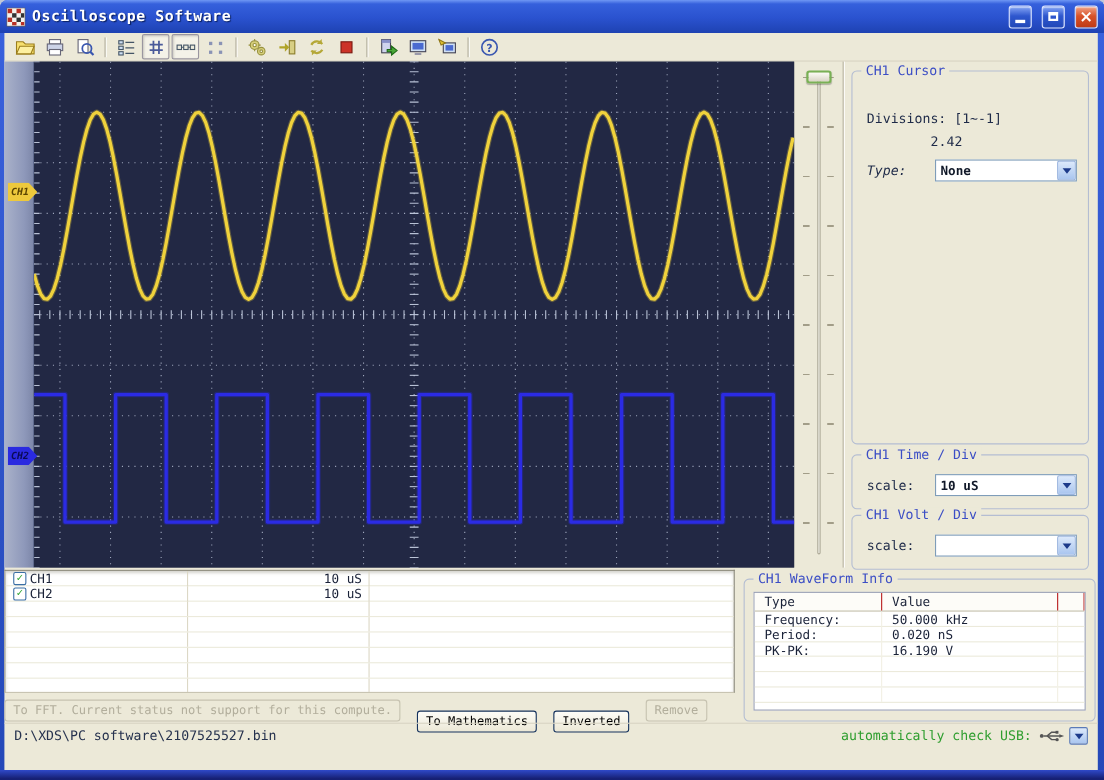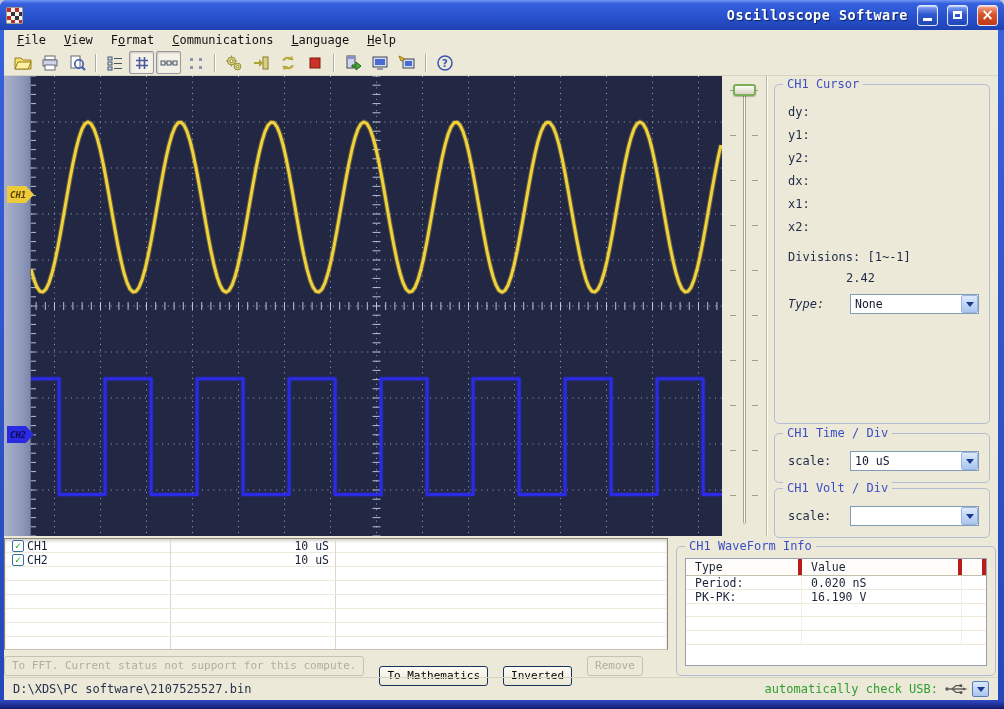--- a/index.html
+++ b/index.html
@@ -2,21 +2,21 @@
 <html><head>
 <meta charset="utf-8">
 <style>
   html,body{margin:0;padding:0;background:#c0c8d8;}
   *{box-sizing:border-box;}
   .window{position:relative;width:1004px;height:709px;display:flex;flex-direction:column;
     background:linear-gradient(180deg,#3a62de,#2448b8);border-radius:7px 7px 0 0;overflow:hidden;
     font-family:"DejaVu Sans Mono",monospace;}
   
   .titlebar{height:30px;display:flex;align-items:center;gap:6px;padding:0 6px;
-    background:linear-gradient(180deg,#6f97f4 0%,#3560dc 12%,#2a52cf 55%,#1e42b2 100%);text-align:right;}
+    background:linear-gradient(180deg,#6f97f4 0%,#3560dc 12%,#2a52cf 55%,#1e42b2 100%);}
   .app-icon{width:17px;height:17px;flex:none;}
   .title-text{color:#fff;font-weight:bold;font-size:13.5px;letter-spacing:.5px;text-shadow:1px 1px 1px #0a1f5e;flex:1;}
   .tb-btn{width:21px;height:21px;margin-left:3px;border:1px solid #dfe7ff;border-radius:3px;
     display:flex;align-items:center;justify-content:center;position:relative;
     background:linear-gradient(180deg,#87a7f6,#2e57ce 45%,#2148b8);box-shadow:inset 0 1px 1px rgba(255,255,255,.6);}
   .tb-btn.close{background:linear-gradient(180deg,#f2a588,#d8532a 45%,#bf3a16);}
   .glyph-min{width:9px;height:3px;background:#fff;margin-top:9px;}
   .glyph-max{width:9px;height:8px;border:2px solid #fff;border-top-width:3px;}
   .glyph-close{color:#fff;font-weight:bold;font-size:15px;line-height:1;font-family:"DejaVu Sans",sans-serif;}
   
@@ -58,21 +58,21 @@
   .cursor-group{height:340px;margin-bottom:9px;padding:20px 10px 0 13px;font-size:12px;color:#1e2a48;}
   .cur-field{margin-bottom:9px;line-height:14px;}
   .cur-divisions{margin-top:16px;line-height:14px;}
   .cur-div-value{padding-left:58px;margin-top:7px;line-height:14px;}
   .type-row{display:flex;align-items:center;margin-top:9px;}
   .type-row .lbl{width:62px;font-style:italic;}
   .scale-group{height:50px;margin-bottom:5px;padding:17px 10px 0 13px;font-size:12px;color:#1e2a48;}
   .scale-row{display:flex;align-items:center;}
   .scale-row .lbl{width:62px;}
   .dropdown{flex:1;height:20px;background:#fff;border:1px solid #7f9db9;display:flex;align-items:center;position:relative;font-size:11.5px;color:#101828;}
-  .dd-value{flex:1;padding-left:4px;overflow:hidden;white-space:nowrap;}
+  .dd-value{flex:1;padding-left:4px;overflow:hidden;white-space:nowrap;font-weight:bold;}
   .dd-btn{width:17px;height:18px;margin-right:0;background:linear-gradient(180deg,#dce9fb,#a9c5ef);border:1px solid #9ab4de;border-radius:2px;
     display:flex;align-items:center;justify-content:center;}
   .dd-chevron{width:0;height:0;border:4px solid transparent;border-top:5px solid #1c3a8a;margin-top:4px;}
   
   .bottom{height:141px;display:flex;padding-top:2px;}
   .bottom-left{width:664px;display:flex;flex-direction:column;}
   .chan-list{height:112px;background:#fff;border:1px solid #8a8878;border-bottom-color:#c8c4b2;
     box-shadow:inset 0 2px 3px rgba(110,105,85,.30);overflow:hidden;}
   .chan-row{height:14px;display:grid;grid-template-columns:22px 144px 165px 1fr;align-items:center;
     font-size:11.5px;color:#1a2238;border-bottom:1px solid #eceadb;}
@@ -84,21 +84,21 @@
   .btn{height:20px;display:flex;align-items:center;justify-content:center;padding:0 7px;border-radius:3px;
     background:linear-gradient(180deg,#fdfcf7,#ece8d6);white-space:nowrap;}
   .btn.enabled{border:1px solid #16335e;color:#000;margin-top:20px;}
   .btn.disabled{border:1px solid #c6c2b0;color:#b2ae9c;background:#ece9d8;}
   .bottom-gap{width:8px;}
   .bottom-right{flex:1;position:relative;padding-top:8px;}
   .info-group{height:130px;margin-right:2px;position:relative;}
   .info-table{position:absolute;left:8px;right:8px;top:11px;bottom:9px;background:#fff;border:1px solid #9aa0b4;overflow:hidden;}
   .info-header{height:17px;display:grid;grid-template-columns:116px 160px 1fr;align-items:center;
     font-size:11.5px;color:#1a2238;border-bottom:1px solid #c4c0ac;background:#fdfcf8;}
-  .info-header .hc{padding-left:9px;border-right:4px solid #b91c1c;height:100%;display:flex;align-items:center;}
+  .info-header .hc{padding-left:9px;border-right:1px solid #b91c1c;height:100%;display:flex;align-items:center;}
   .info-row{height:13.8px;display:grid;grid-template-columns:116px 160px 1fr;align-items:center;
     font-size:11.5px;color:#1a2238;border-bottom:1px solid #eceadb;}
   .info-row .ic{padding-left:9px;}
   .info-row .ic2{border-right:1px solid #f2f0e4;height:100%;display:flex;align-items:center;}
   
   .status{height:23px;display:flex;align-items:center;padding:0 9px;font-size:12px;color:#26324e;border-top:1px solid #d8d4c2;}
   .status-path{flex:none;}
   .status-spacer{flex:1;}
   .usb-label{color:#2f9e2f;margin-right:6px;}
   .usb-icon{width:24px;height:14px;margin-right:4px;}
@@ -129,28 +129,20 @@
     <div class="tb-btn">
         <div class="glyph-max"></div>
       </div>
     <div class="tb-btn close">
         <span class="glyph-close">×</span>
       </div>
   </div>
 
   <div class="frame">
 
-    <div class="menubar">
-        <span class="menu-item"><u>F</u>ile</span>
-        <span class="menu-item"><u>V</u>iew</span>
-        <span class="menu-item">F<u>o</u>rmat</span>
-        <span class="menu-item"><u>C</u>ommunications</span>
-        <span class="menu-item"><u>L</u>anguage</span>
-        <span class="menu-item"><u>H</u>elp</span>
-      </div>
 
     <div class="toolbar">
         <div class="tool-btn">
           <svg viewBox="0 0 18 18">
             <path d="M1 4h6l2 2h8v9H1z" fill="#f7e06e" stroke="#9a7d1c"></path>
             <path d="M1 15l3-7h13l-3 7z" fill="#fdf0a0" stroke="#9a7d1c"></path>
           </svg>
         </div>
         <div class="tool-btn">
           <svg viewBox="0 0 18 18">
@@ -482,28 +474,20 @@
         <div class="ticks-l"></div>
         <div class="track-groove"></div>
         <div class="ticks-r"></div>
         <div class="slider-handle"></div>
       </div>
       <div class="panel-vline"></div>
 
       <div class="panel">
         <div class="group cursor-group">
           <span class="group-title">CH1 Cursor</span>
-          <div id="cursor-fields">
-              <div class="cur-field">dy:</div>
-              <div class="cur-field">y1:</div>
-              <div class="cur-field">y2:</div>
-              <div class="cur-field">dx:</div>
-              <div class="cur-field">x1:</div>
-              <div class="cur-field">x2:</div>
-            </div>
           <div class="cur-divisions">Divisions: [1~-1]</div>
           <div class="cur-div-value">2.42</div>
           <div class="type-row">
             <span class="lbl">Type:</span>
             <div class="dropdown">
               <span class="dd-value">None</span>
               <span class="dd-btn">
                   <span class="dd-chevron"></span>
                 </span>
             </div>
@@ -605,20 +589,25 @@
       <div class="bottom-right">
         <div class="group info-group">
           <span class="group-title">CH1 WaveForm Info</span>
           <div class="info-table">
             <div class="info-header">
               <span class="hc">Type</span>
               <span class="hc">Value</span>
               <span class="hc"></span>
             </div>
             <div id="info-rows">
+                <div class="info-row">
+                  <span class="ic ic2">Frequency:</span>
+                  <span class="ic ic2">50.000 kHz</span>
+                  <span></span>
+                </div>
                 <div class="info-row">
                   <span class="ic ic2">Period:</span>
                   <span class="ic ic2">0.020 nS</span>
                   <span></span>
                 </div>
                 <div class="info-row">
                   <span class="ic ic2">PK-PK:</span>
                   <span class="ic ic2">16.190 V</span>
                   <span></span>
                 </div>

